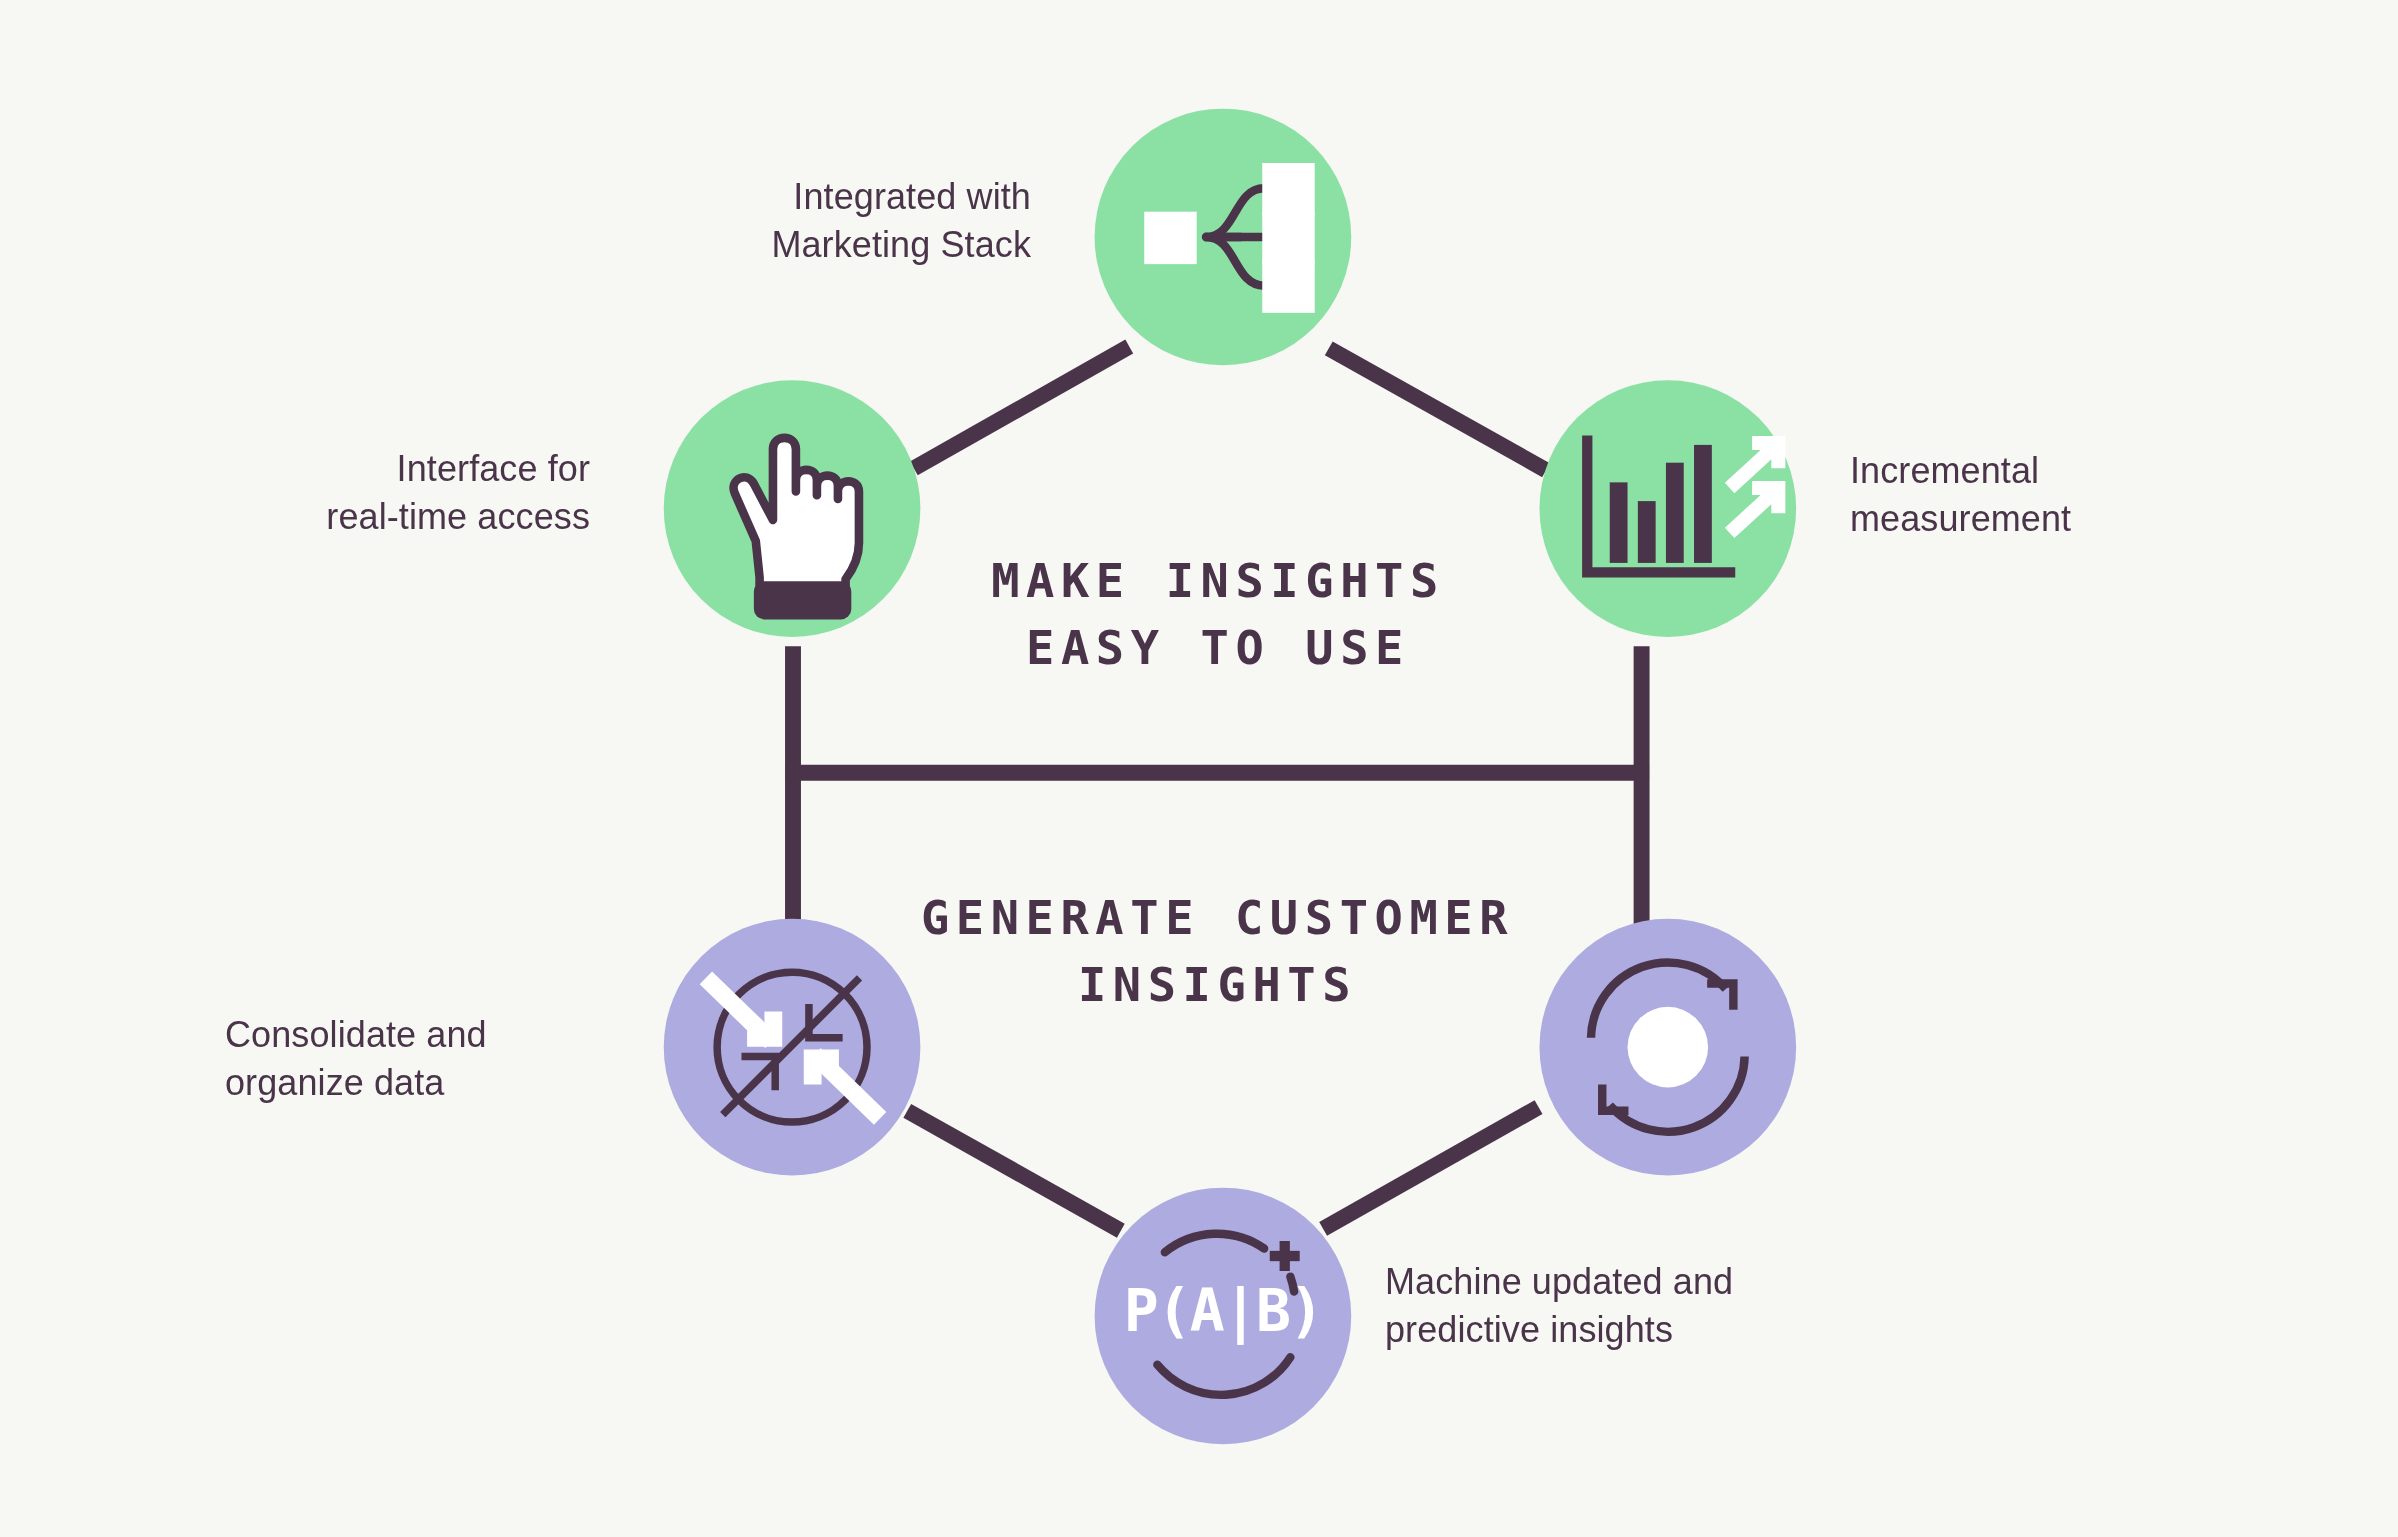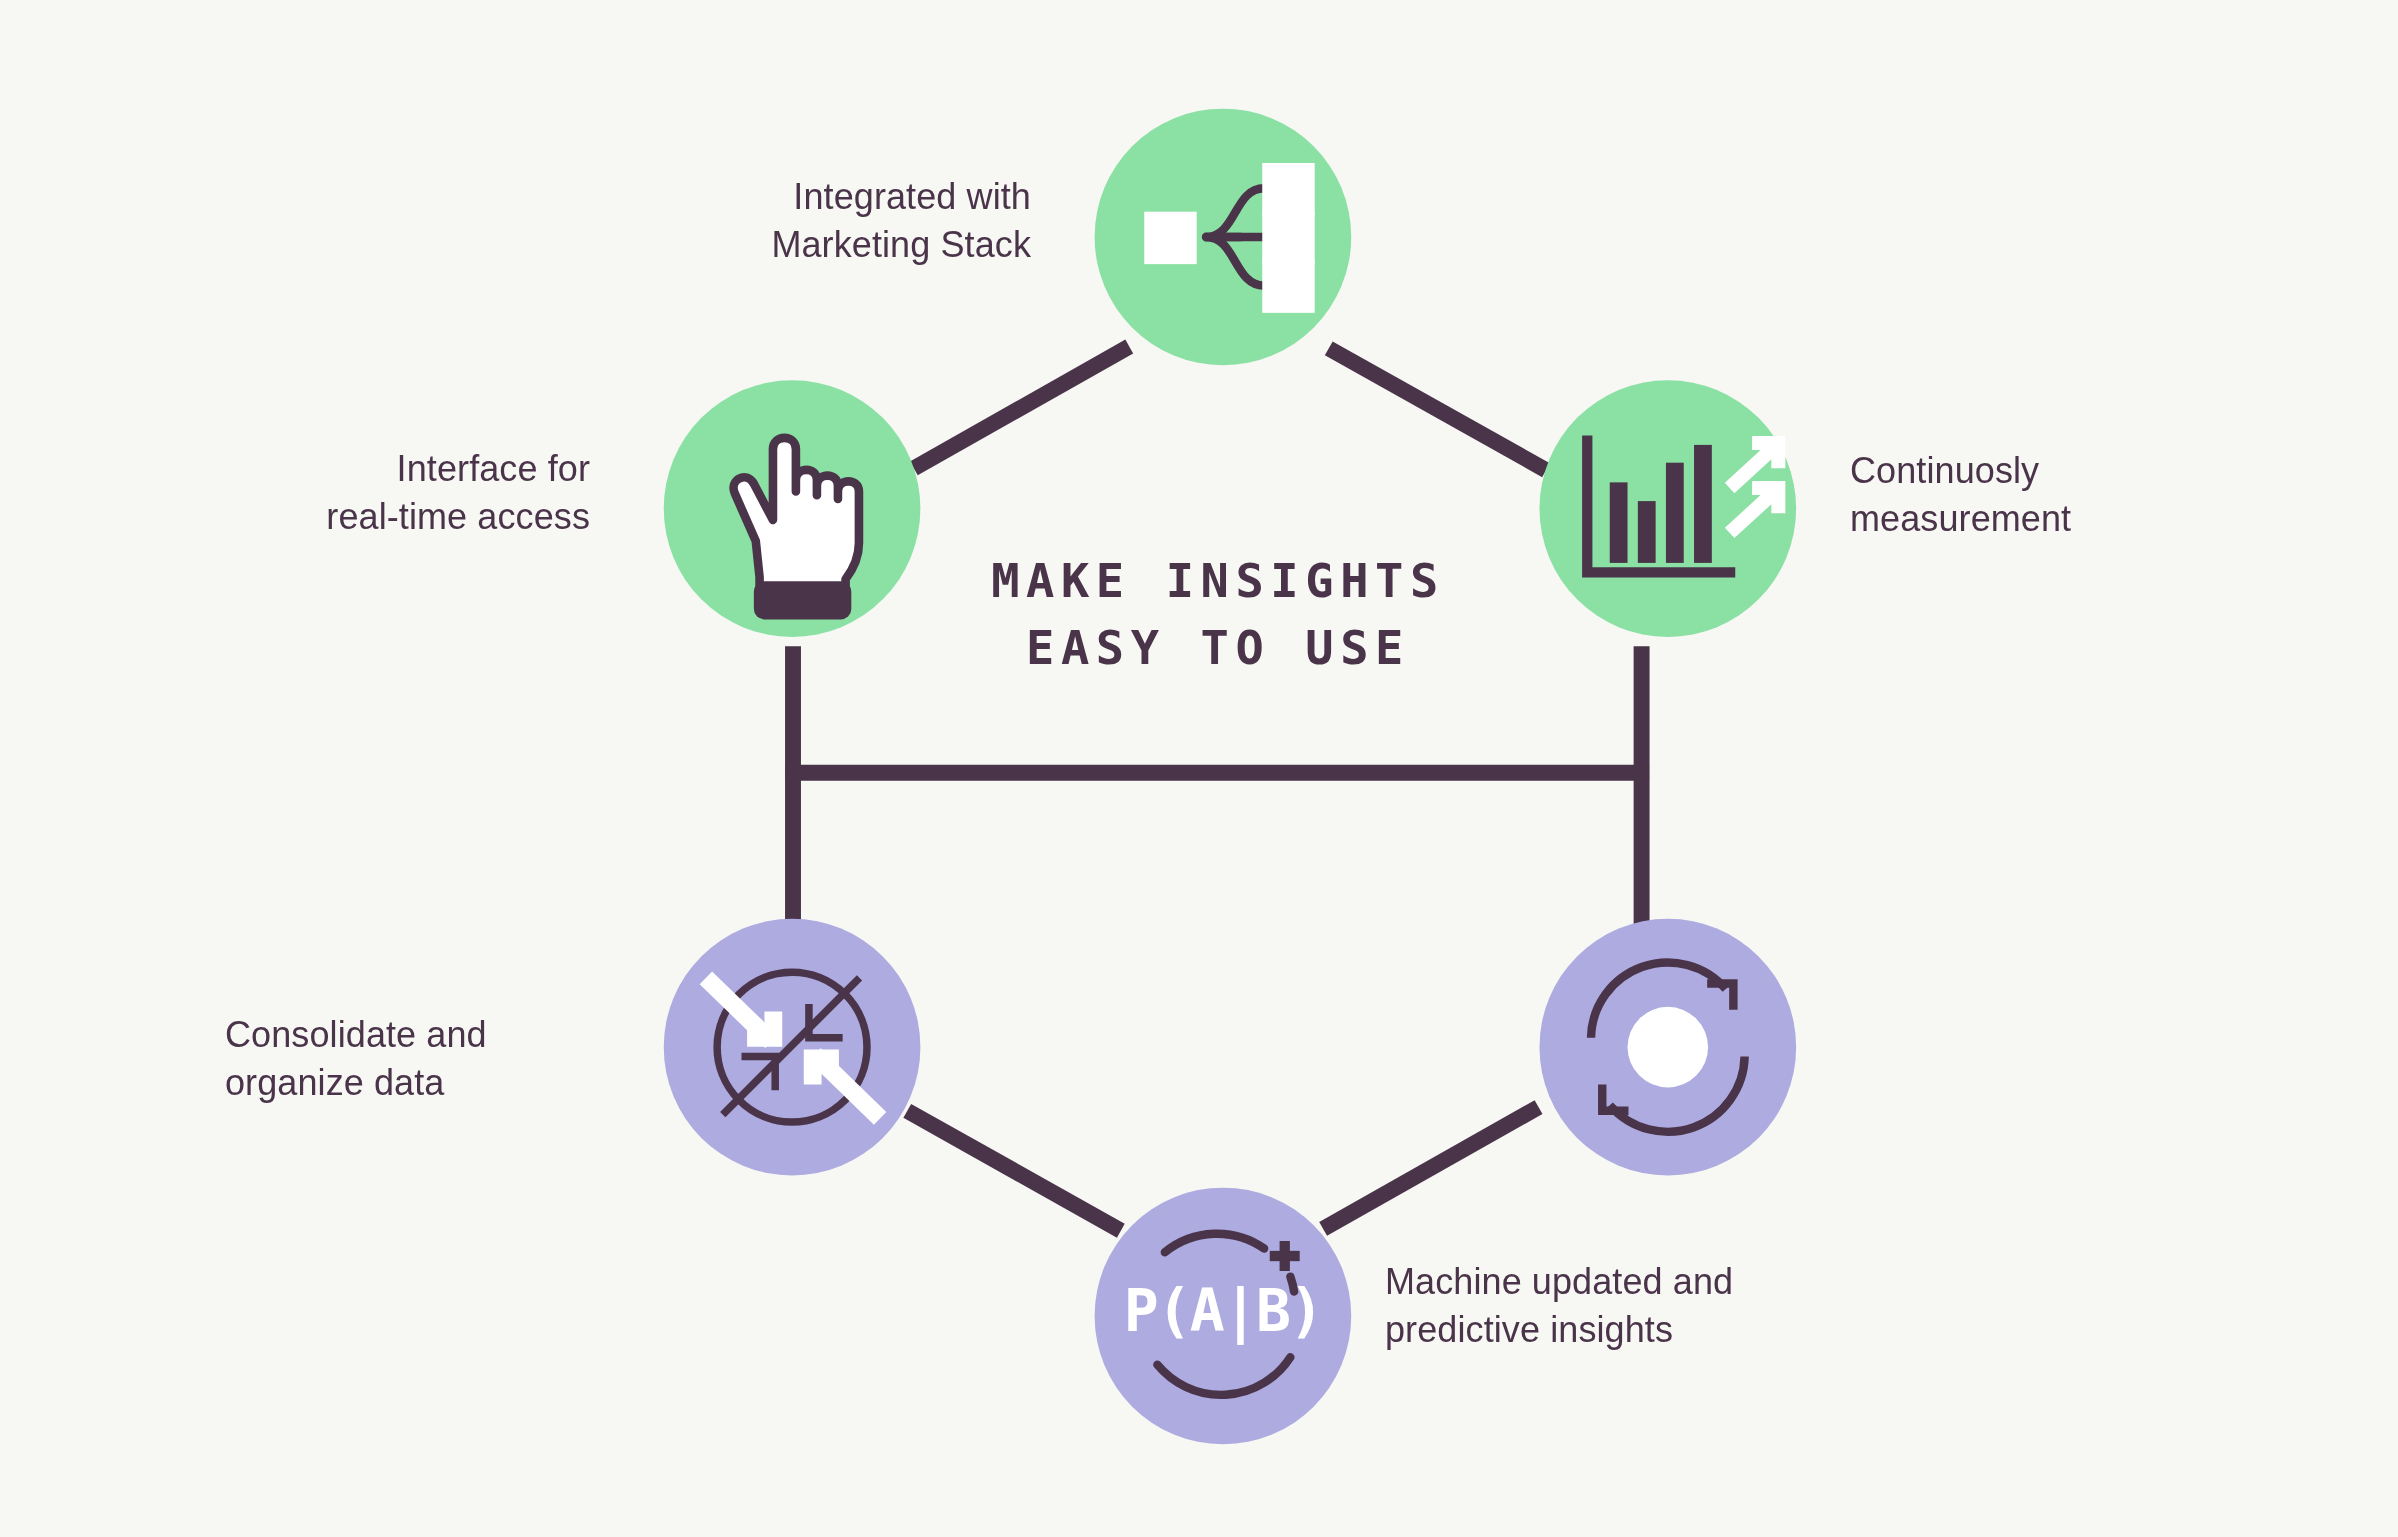--- a/index.html
+++ b/index.html
@@ -166,28 +166,30 @@
         <path d="M 50 -64 L 82 -64" stroke="#4A3449" stroke-width="11" fill="none"></path>
       </g>
       <text x="0" y="16" text-anchor="middle" font-family="DejaVu Sans Mono, monospace" font-size="62" font-weight="bold" letter-spacing="-2" fill="#FFFFFF">P(A|B)</text>
     </g>
 
   </svg>
 
   <div class="center-title" style="left:918px; top:548px; width:600px;">MAKE INSIGHTS
 EASY TO USE</div>
 
+  <div class="center-title" style="left:899px; top:885px; width:637px;">GENERATE CUSTOMER
+INSIGHTS</div>
 
   <div class="node-label label-left" style="left:656px; top:173px; width:375px;">Integrated with
 Marketing Stack</div>
 
   <div class="node-label label-left" style="left:225px; top:445px; width:365px;">Interface for
 real-time access</div>
 
-  <div class="node-label label-right" style="left:1850px; top:447px; width:394px;">Continuosly
+  <div class="node-label label-right" style="left:1850px; top:447px; width:394px;">Incremental
 measurement</div>
 
   <div class="node-label label-right" style="left:225px; top:993px; width:365px;margin-top:18px;">Consolidate and
 organize data</div>
 
   <div class="node-label label-right" style="left:1385px; top:1258px; width:450px;">Machine updated and
 predictive insights</div>
 
 
 </div>

